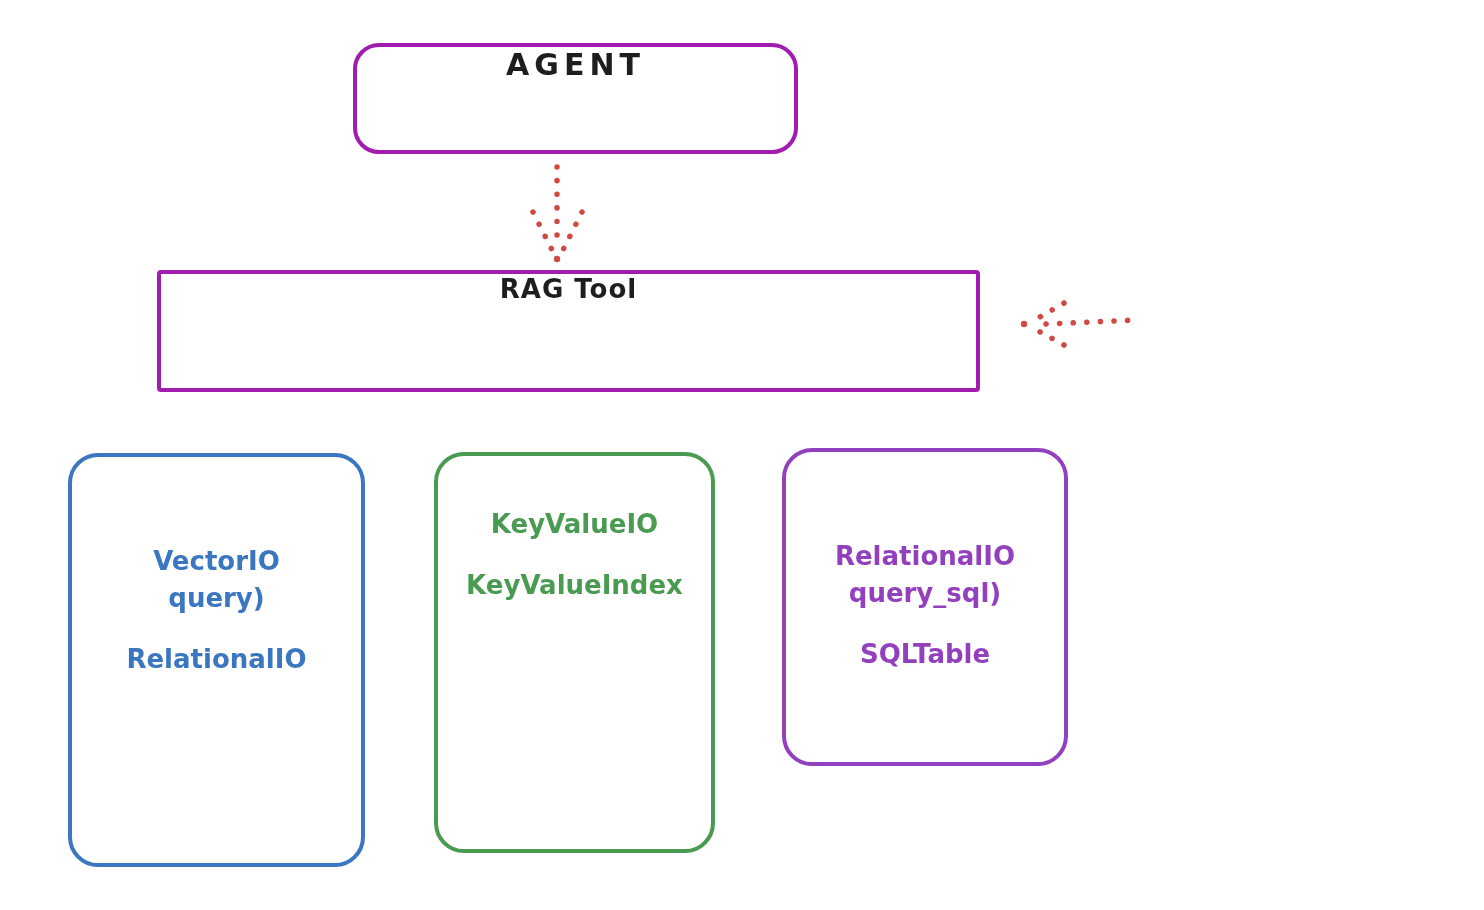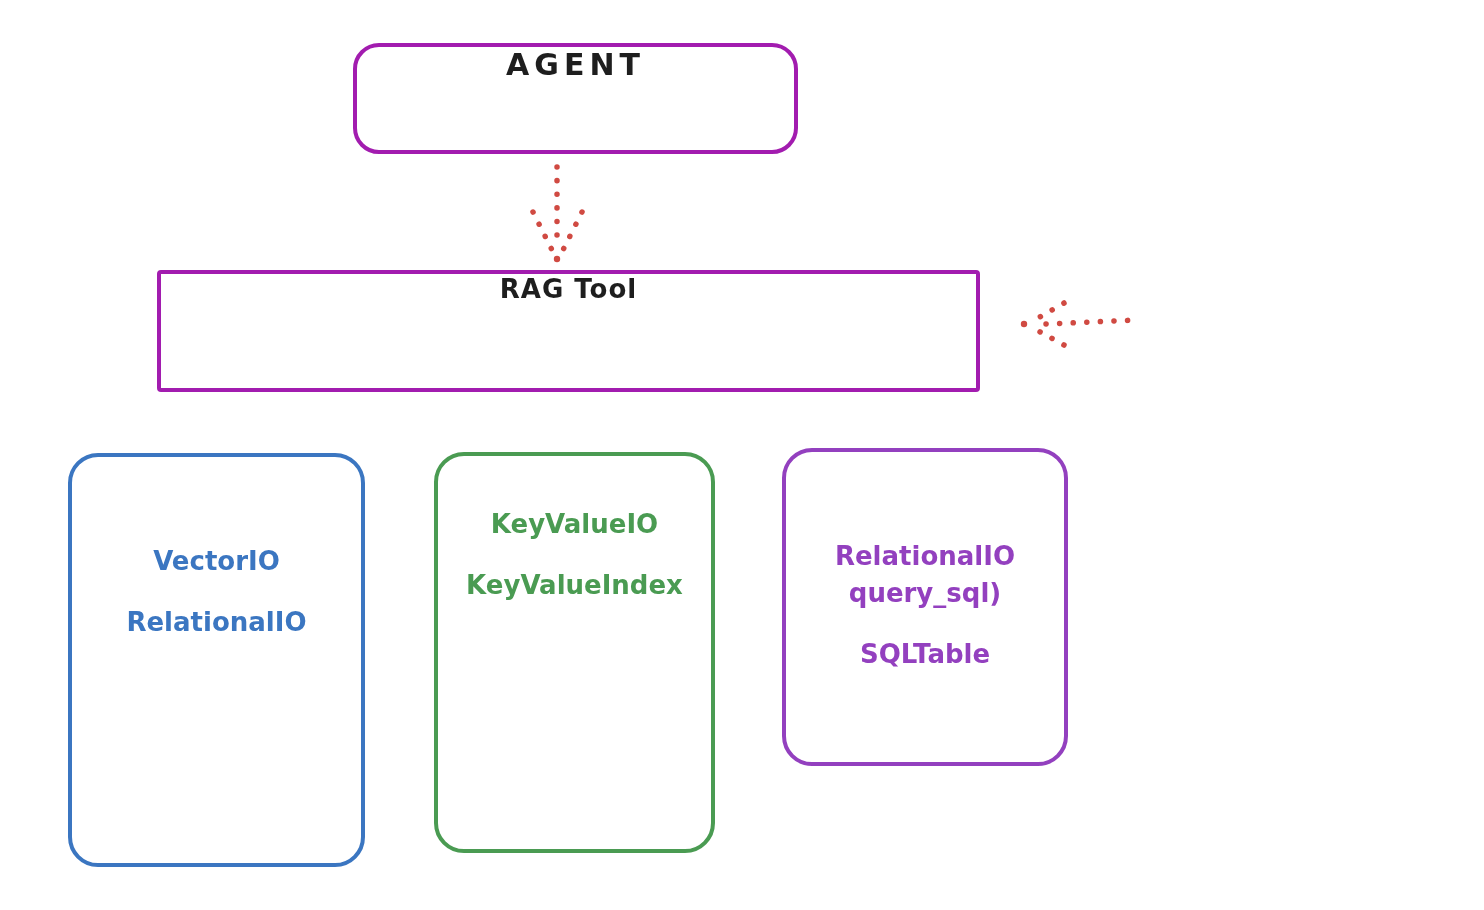--- a/index.html
+++ b/index.html
@@ -107,20 +107,21 @@
   </div>
 
   <div class="box ragtool-box">
     <span>RAG Tool</span>
   </div>
 
 
   <div class="box backend-box backend-blue">
     <div class="sig">
       <div>VectorIO</div>
+      <div>query)</div>
     </div>
     <div class="idx">RelationalIO</div>
   </div>
 
   <div class="box backend-box backend-green">
     <div class="sig">
       <div>KeyValueIO</div>
     </div>
     <div class="idx">KeyValueIndex</div>
   </div>

